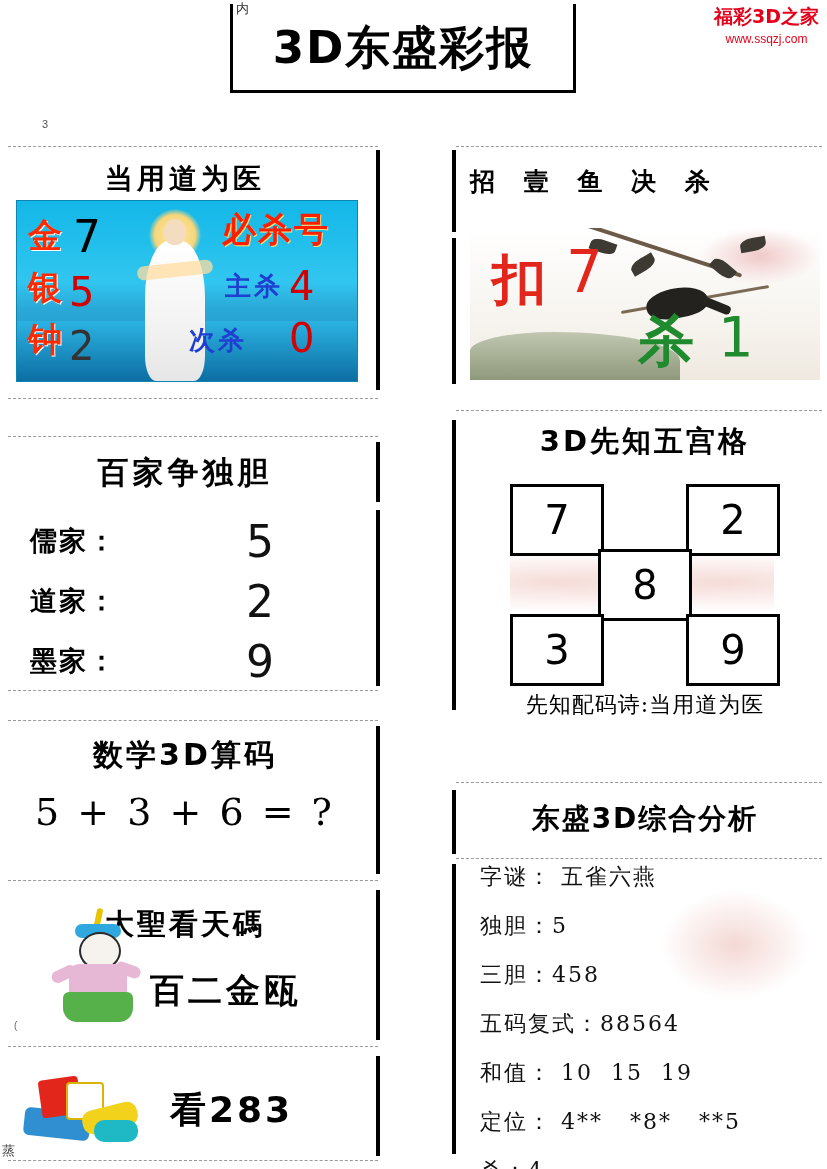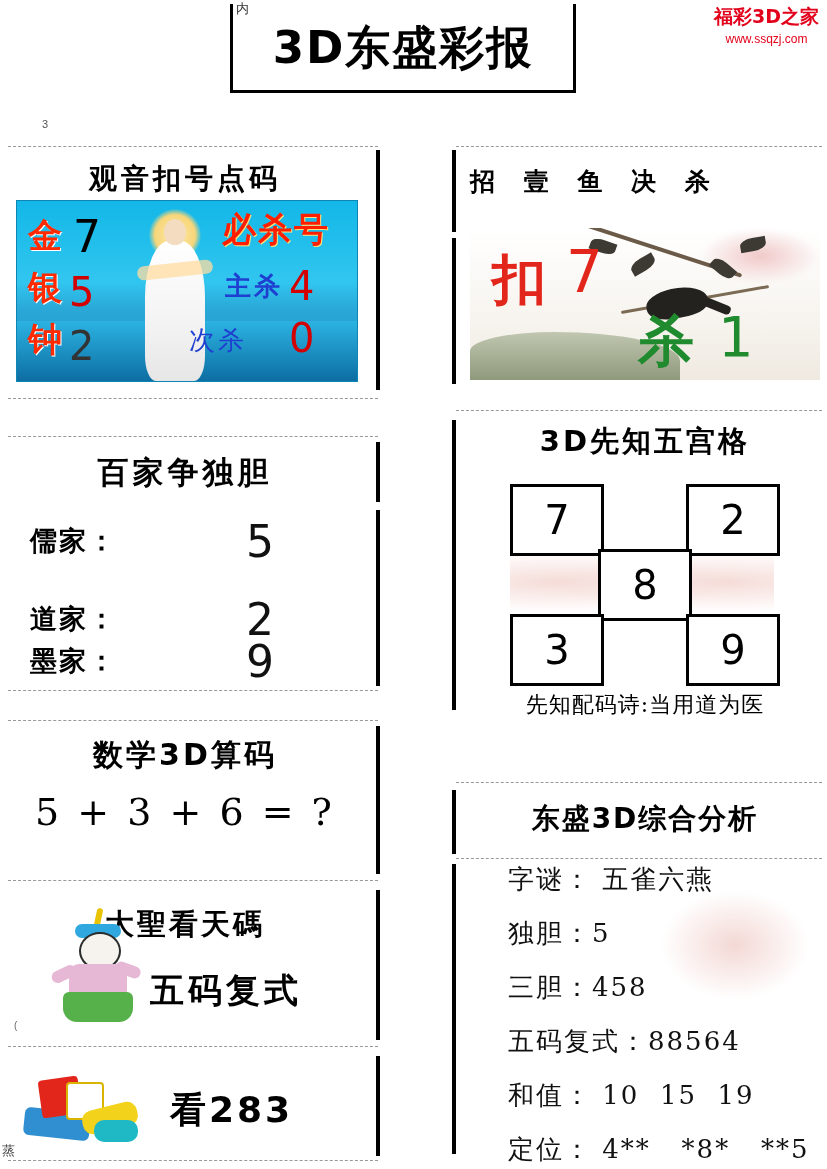--- a/index.html
+++ b/index.html
@@ -113,21 +113,21 @@
     font-family:"DejaVu Sans",sans-serif;font-weight:bold;font-size:34px;
     color:#ff1f00;letter-spacing:2px;text-shadow:1px 1px 0 #ffe27a;
   }
   .gy-zhusha{
     position:absolute;left:172px;top:68px;
     font-family:"DejaVu Sans",sans-serif;font-weight:bold;font-size:26px;
     color:#1f3fd0;letter-spacing:3px;margin-left:36px;
   }
   .gy-cisha{
     position:absolute;left:172px;top:122px;
-    font-family:"DejaVu Sans",sans-serif;font-weight:normal;font-size:26px;
+    font-family:"DejaVu Sans",sans-serif;font-weight:bold;font-size:26px;
     color:#1f3fd0;letter-spacing:3px;
   }
   .gy-4{
     position:absolute;left:272px;top:62px;font-size:40px;color:#d40000;
     font-family:"DejaVu Sans",sans-serif;
   }
   .gy-0{
     position:absolute;left:272px;top:114px;font-size:40px;color:#d40000;
     font-family:"DejaVu Sans",sans-serif;
   }
@@ -264,22 +264,22 @@
   }
 
   .r-sec3-title{
     position:absolute;left:470px;top:800px;width:350px;text-align:center;
     font-family:"DejaVu Sans",sans-serif;font-weight:bold;font-size:28px;letter-spacing:2px;
   }
   .r-list{
     position:absolute;left:480px;top:862px;width:340px;
   }
   .r-item{
-    font-family:"DejaVu Serif",serif;font-size:26px;letter-spacing:2px;
-    margin-bottom:19px;color:#111;white-space:pre;margin-left:28px;
+    font-family:"DejaVu Serif",serif;font-size:22px;letter-spacing:2px;
+    margin-bottom:19px;color:#111;white-space:pre;
   }
   .r-blur{
     position:absolute;left:660px;top:890px;width:150px;height:110px;
     background:radial-gradient(ellipse at center,#f3d8d4 0%,rgba(243,216,212,0) 70%);
   }
 </style>
 </head>
 <body>
 
 <div class="page">
@@ -318,21 +318,21 @@
   <div class="vbar" style="left:452px;top:238px;height:146px;"></div>
   <div class="vbar" style="left:452px;top:420px;height:290px;"></div>
   <div class="vbar" style="left:452px;top:790px;height:64px;"></div>
   <div class="vbar" style="left:452px;top:864px;height:290px;"></div>
 
   <div class="dashed-h" style="left:456px;top:146px;width:366px;"></div>
   <div class="dashed-h" style="left:456px;top:410px;width:366px;"></div>
   <div class="dashed-h" style="left:456px;top:782px;width:366px;"></div>
   <div class="dashed-h" style="left:456px;top:858px;width:366px;"></div>
 
-  <div class="blk-title l-sec1-title">观音扣号点码</div>
+  <div class="blk-title l-sec1-title">当用道为医</div>
   <div class="guanyin">
     <div class="gy-sea"></div>
     <div class="gy-col">金银钟</div>
     <div class="gy-7">7</div>
     <div class="gy-5">5</div>
     <div class="gy-2">2</div>
     <div class="gy-figure">
       <div class="gy-halo"></div>
       <div class="gy-body"></div>
       <div class="gy-head"></div>
@@ -343,21 +343,21 @@
     <div class="gy-4">4</div>
     <div class="gy-cisha">次杀</div>
     <div class="gy-0">0</div>
   </div>
 
   <div class="blk-title l-sec2-title">百家争独胆</div>
   <div class="row-line" style="top:512px;">
     <div class="row-label">儒家：</div>
     <div class="row-val">5</div>
   </div>
-  <div class="row-line" style="top:590px;">
+  <div class="row-line" style="top:572px;">
     <div class="row-label">道家：</div>
     <div class="row-val">2</div>
   </div>
   <div class="row-line" style="top:632px;">
     <div class="row-label">墨家：</div>
     <div class="row-val">9</div>
   </div>
 
   <div class="blk-title l-sec3-title">数学3D算码</div>
   <div class="l-sec3-eq">5 + 3 + 6 = ?</div>
@@ -365,21 +365,21 @@
   <div class="blk-title l-sec4-title">大聖看天碼</div>
   <div class="monkey">
     <div class="mk-feather"></div>
     <div class="mk-hat"></div>
     <div class="mk-face"></div>
     <div class="mk-arm-l"></div>
     <div class="mk-arm-r"></div>
     <div class="mk-body"></div>
     <div class="mk-skirt"></div>
   </div>
-  <div class="l-sec4-text">五码复式</div>
+  <div class="l-sec4-text">百二金瓯</div>
 
   <div class="l-sec5-icon">
     <div class="ic-blue"></div>
     <div class="ic-red"></div>
     <div class="ic-white"></div>
     <div class="ic-yellow"></div>
     <div class="ic-teal"></div>
   </div>
   <div class="l-sec5-text">看283</div>
 

